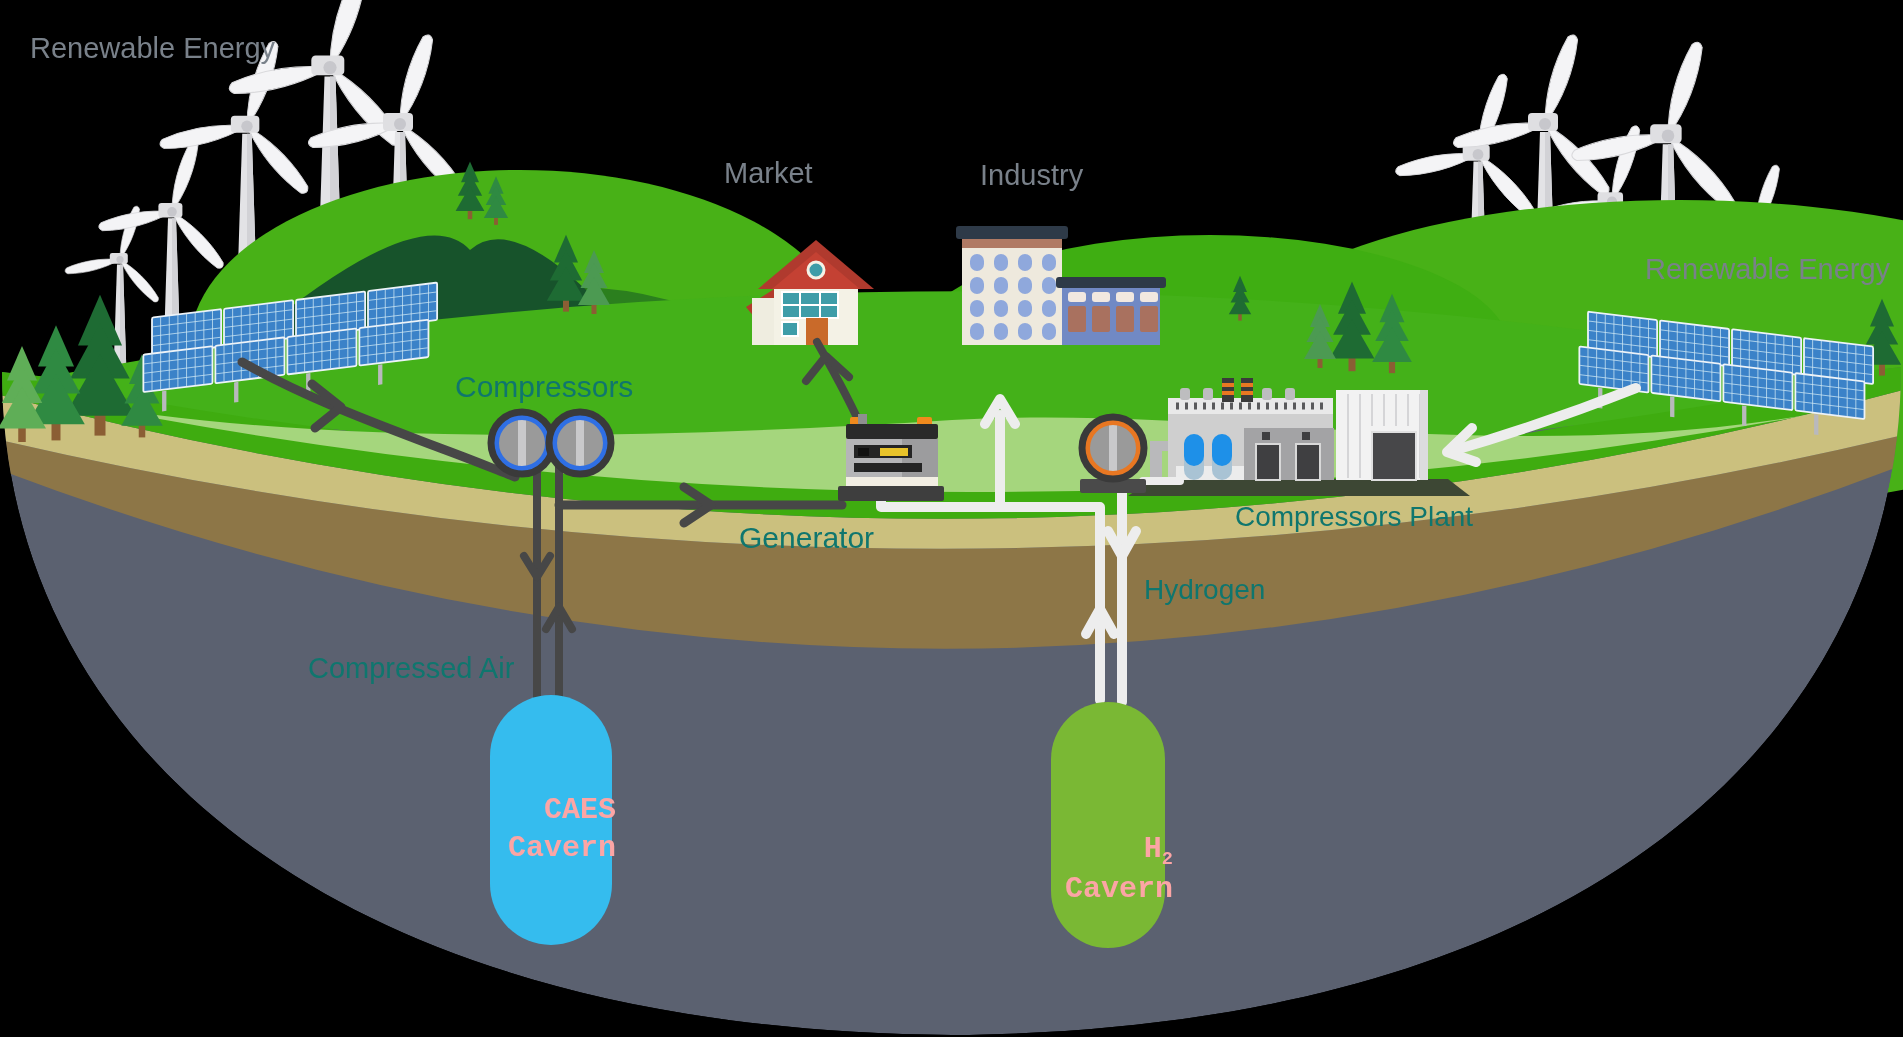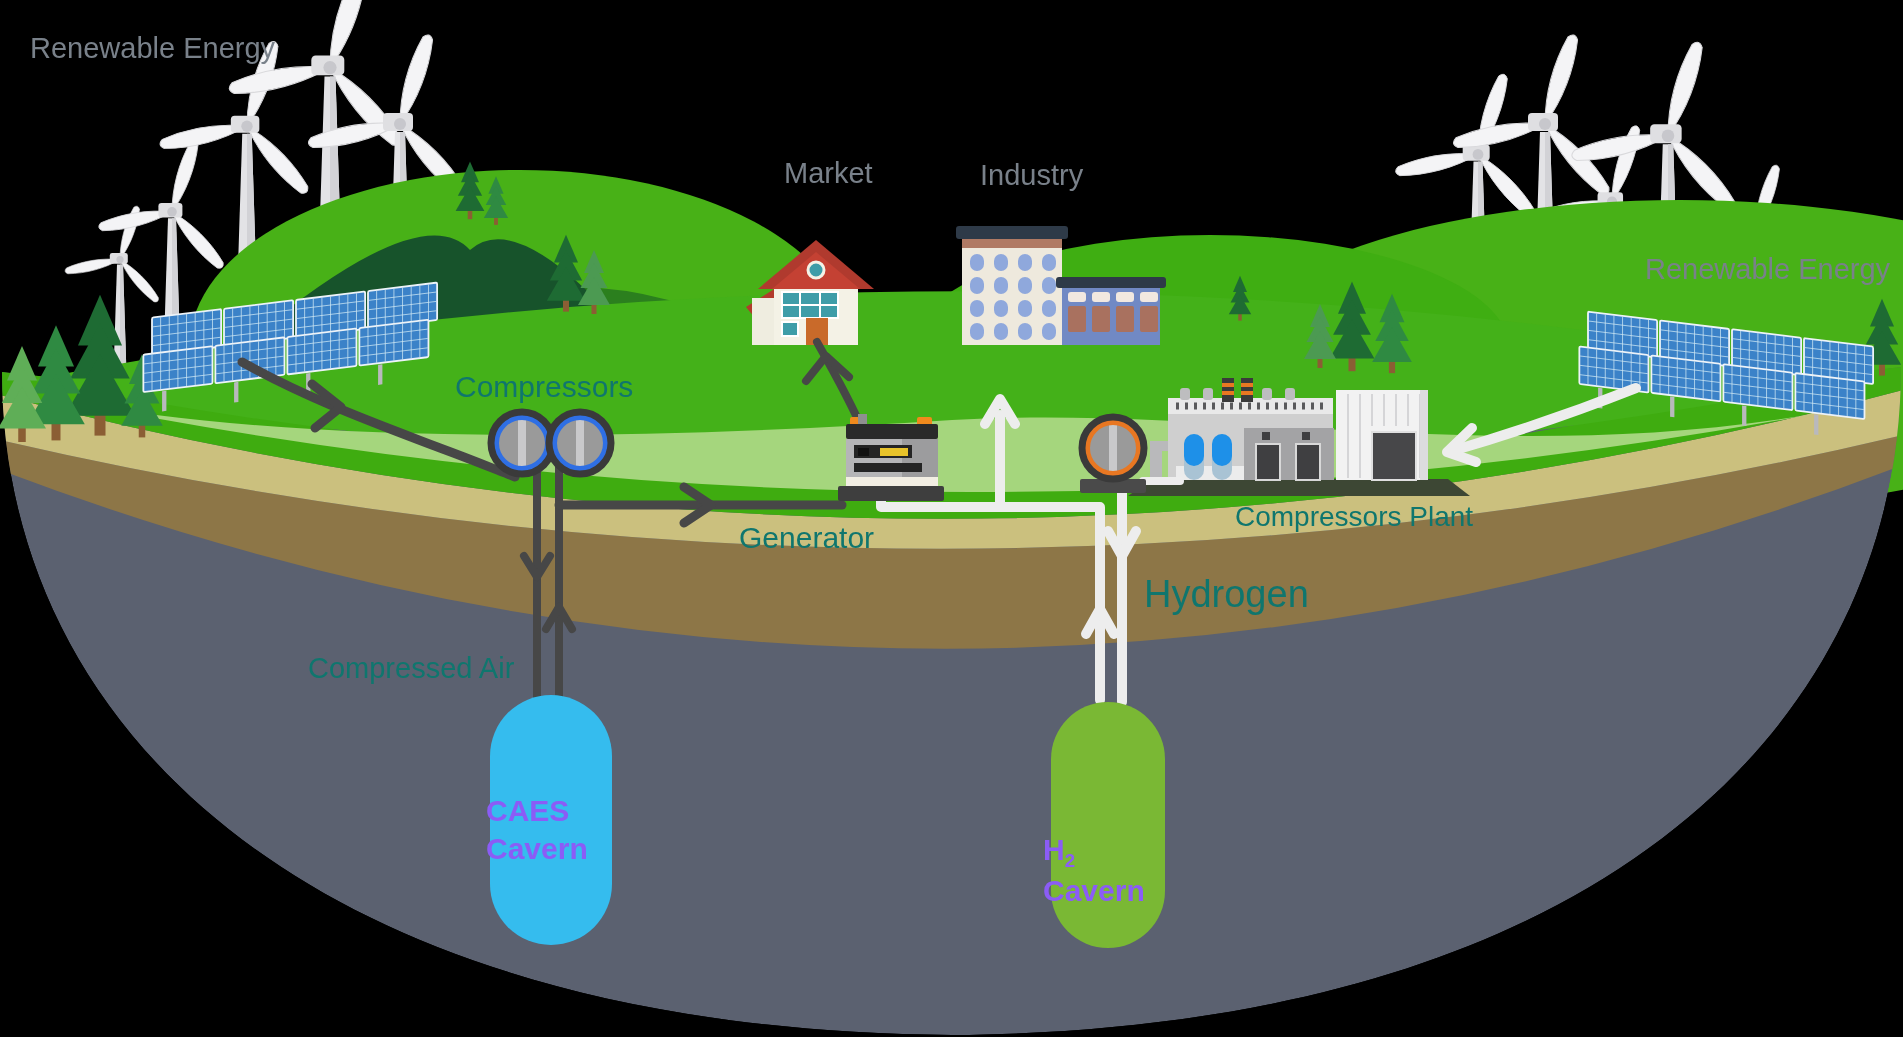--- a/index.html
+++ b/index.html
@@ -2,22 +2,22 @@
 <html><head>
 <meta charset="utf-8">
 <style>
   html,body{margin:0;padding:0;background:#000;}
   #stage{position:relative;width:1903px;height:1037px;background:#000;overflow:hidden;
          font-family:"Liberation Sans",sans-serif;}
   #art{position:absolute;left:0;top:0;width:1903px;height:1037px;}
   .lbl{position:absolute;white-space:nowrap;line-height:1.05;}
   .lbl.gray{color:#79818A;font-size:29px;}
   .lbl.white{color:#0f766e;font-size:29px;}
-  .cavlbl{position:absolute;color:#8b5cf6;font-weight:bold;font-size:30px;text-align:left;
-          width:130px;line-height:1.25;}
+  .cavlbl{position:absolute;color:#fca5a5;font-weight:bold;font-size:30px;text-align:right;
+          width:130px;line-height:1.25;font-family:Liberation Mono, monospace;}
   .cavlbl sub{font-size:0.62em;}
 </style>
 </head>
 <body>
 
 <div id="stage">
 
 <svg id="art" viewBox="0 0 1903 1037">
   <defs>
     <clipPath id="bowlClip">
@@ -291,26 +291,26 @@
       <circle r="31" fill="none" stroke="#3A3A3A" stroke-width="7"></circle>
     </g>
   </g>
 
   <rect x="490" y="695" width="122" height="250" rx="61" fill="#35BCEE"></rect>
   <rect x="1051" y="702" width="114" height="246" rx="57" fill="#7AB834"></rect>
 </svg>
 
 <div class="lbl gray" style="left:30px;top:33px">Renewable Energy</div>
 <div class="lbl gray" style="left:1645px;top:254px">Renewable Energy</div>
-<div class="lbl gray" style="left:784px;top:158px">Market</div>
+<div class="lbl gray" style="left:724px;top:158px">Market</div>
 <div class="lbl gray" style="left:980px;top:160px">Industry</div>
 <div class="lbl white" style="left:455px;top:371px;font-size:30px">Compressors</div>
 <div class="lbl white" style="left:739px;top:522px;font-size:30px">Generator</div>
 <div class="lbl white" style="left:1235px;top:502px;font-size:28px">Compressors Plant</div>
-<div class="lbl white" style="left:1144px;top:575px;font-size:38px">Hydrogen</div>
+<div class="lbl white" style="left:1144px;top:575px;font-size:28px">Hydrogen</div>
 <div class="lbl white" style="left:308px;top:653px;font-size:29px">Compressed Air</div>
 
 <div class="cavlbl" style="left:486px;top:792px">
   <div>CAES</div>
   <div>Cavern</div>
 </div>
 <div class="cavlbl" style="left:1043px;top:831px">
   <div><span>H</span><sub>2</sub></div>
   <div>Cavern</div>
 </div>

